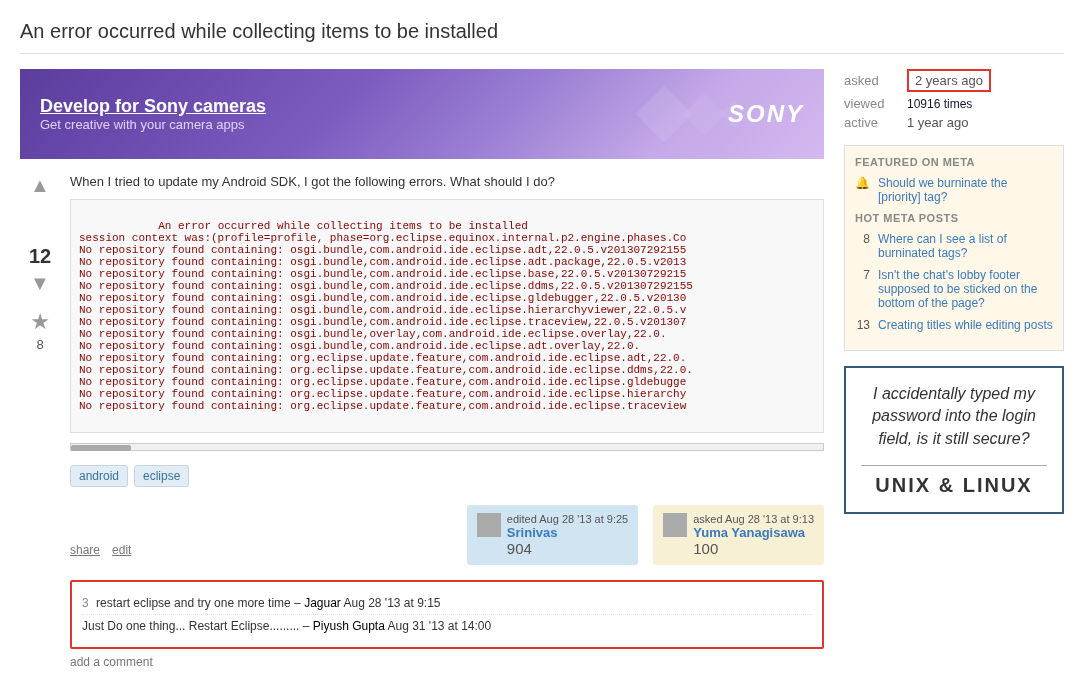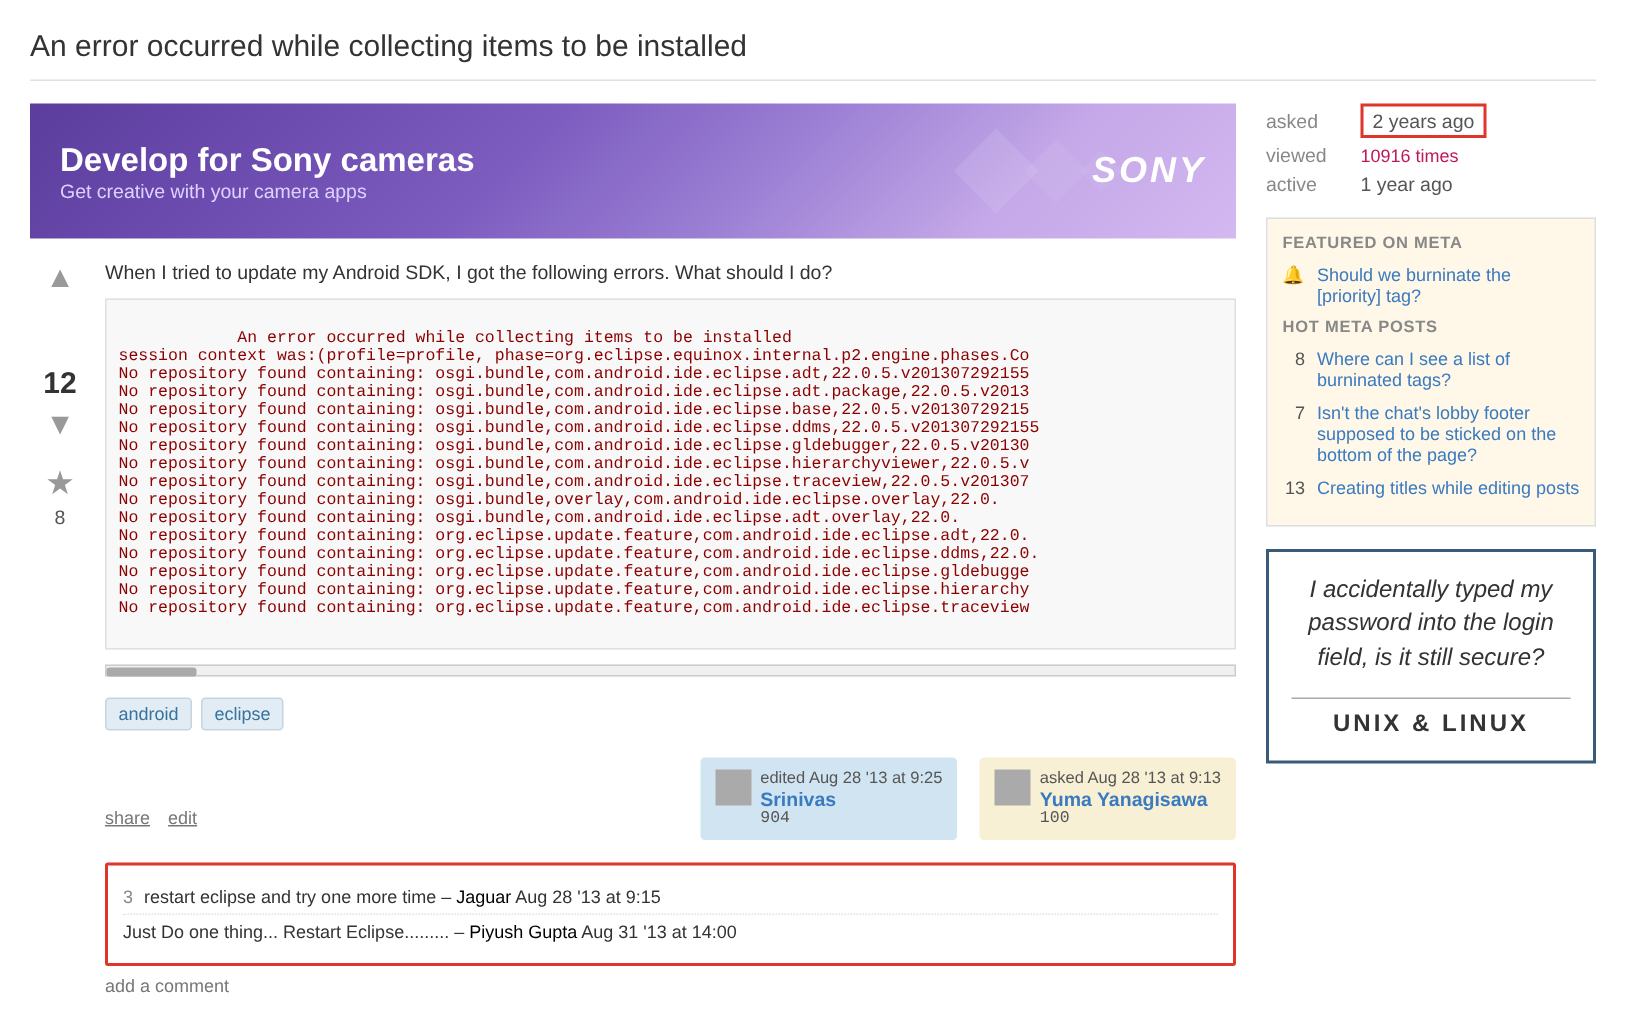--- a/index.html
+++ b/index.html
@@ -6,21 +6,21 @@
     body { font-family: Arial, sans-serif; font-size: 13px; color: #333; background: #fff; }
     .page { padding: 20px; max-width: 1084px; }
     .page-title { font-size: 20px; font-weight: normal; color: #333; border-bottom: 1px solid #e0e0e0; padding-bottom: 10px; margin-bottom: 15px; }
 
     .main-layout { display: flex; gap: 20px; }
     .content-area { flex: 1; min-width: 0; }
     .sidebar { width: 220px; flex-shrink: 0; }
 
     
     .ad-banner { width: 100%; height: 90px; background: linear-gradient(135deg, #5b3d9e 0%, #7c5cbf 40%, #9b7fd4 60%, #c4a8e8 80%, #d4b8f0 100%); display: flex; align-items: center; justify-content: space-between; padding: 10px 20px; margin-bottom: 15px; position: relative; overflow: hidden; }
-    .ad-banner-text h2 { color: #fff; font-size: 22px; font-weight: bold; }
+    .ad-banner-text h2 { color: #fff; font-size: 18px; font-weight: bold; text-decoration: underline; }
     .ad-banner-text p { color: #e0d0ff; font-size: 13px; }
     .ad-banner-logo { color: #fff; font-size: 24px; font-weight: bold; font-style: italic; letter-spacing: 2px; }
     .ad-banner-shapes { position: absolute; right: 80px; top: 0; bottom: 0; display: flex; align-items: center; gap: 5px; opacity: 0.3; }
 
     
     .question-area { display: flex; gap: 10px; }
     .vote-section { display: flex; flex-direction: column; align-items: center; gap: 4px; min-width: 40px; }
     .vote-up, .vote-down { cursor: pointer; color: #999; font-size: 20px; }
     .vote-count { font-size: 20px; font-weight: bold; color: #333; margin-top: 44px; }
     .favorite-section { display: flex; flex-direction: column; align-items: center; gap: 2px; margin-top: 10px; }
@@ -40,50 +40,50 @@
 
     .tags { display: flex; gap: 6px; margin: 10px 0; }
     .tag { background: #e1ecf4; color: #39739d; padding: 3px 8px; border-radius: 3px; font-size: 12px; cursor: pointer; border: 1px solid #c4d4e0; }
 
     .post-actions { display: flex; gap: 12px; margin: 8px 0; font-size: 12px; color: #777; text-decoration: underline; }
     .post-action { cursor: pointer; color: #777; }
 
     .post-meta { display: flex; justify-content: flex-end; gap: 15px; margin-top: 8px; }
     .meta-card { background: #d0e4f2; padding: 8px 10px; border-radius: 3px; font-size: 12px; }
     .meta-card .meta-user { color: #3a7abf; cursor: pointer; font-weight: bold; font-size: 13px; }
-    .meta-card .meta-badges { color: #555; font-size: 11px; font-family: Liberation Mono, monospace; }
+    .meta-card .meta-badges { color: #555; font-size: 15px; }
     .meta-card-inner { display: flex; align-items: flex-start; gap: 6px; }
     .meta-card-asked { background: #f8f0d4; }
 
     
     .comments-section { margin-top: 15px; border: 2px solid #e0352b; padding: 10px; border-radius: 2px; }
     .comment { padding: 4px 0; border-bottom: 1px dotted #e0e0e0; font-size: 12px; }
     .comment:last-child { border-bottom: none; }
     .comment-vote { color: #888; margin-right: 4px; }
     .comment-link { color: #000000; cursor: pointer; }
 
     .add-comment { color: #777; font-size: 12px; cursor: pointer; margin-top: 6px; }
 
     
     .sidebar-stats { font-size: 13px; margin-bottom: 15px; }
     .stat-row { display: flex; gap: 8px; margin-bottom: 4px; align-items: baseline; }
     .stat-label { color: #888; min-width: 55px; }
     .stat-value-red { background: transparent; border: 2px solid #e0352b; color: #555; padding: 2px 6px; font-size: 13px; }
-    .stat-detail { color: #be185d; font-size: 12px; }
+    .stat-detail { color: #0f172a; font-size: 12px; }
     .stat-active { color: #555; }
 
     .sidebar-box { border: 1px solid #dce0e3; padding: 10px; margin-bottom: 15px; background: #fff8e8; }
     .sidebar-box-title { font-size: 11px; font-weight: bold; color: #888; text-transform: uppercase; letter-spacing: 0.5px; margin-bottom: 8px; }
     .sidebar-item { display: flex; gap: 8px; margin-bottom: 8px; font-size: 12px; }
     .sidebar-item-count { color: #555; min-width: 15px; text-align: right; }
     .sidebar-item-link { color: #3a7abf; cursor: pointer; }
 
     .sidebar-ad { border: 2px solid #3a5a7a; padding: 15px; text-align: center; background: #fff; }
     .sidebar-ad-text { font-style: italic; font-size: 16px; color: #333; line-height: 1.4; margin-bottom: 15px; }
-    .sidebar-ad-footer { font-size: 16px; font-weight: bold; color: #333; text-transform: uppercase; letter-spacing: 2px; }
+    .sidebar-ad-footer { font-size: 20px; font-weight: bold; color: #333; text-transform: uppercase; letter-spacing: 2px; }
   </style>
 </head>
 <body>
 
 <div class="page">
   <h1 class="page-title">An error occurred while collecting items to be installed</h1>
 
   <div class="main-layout">
     <div class="content-area">
 

